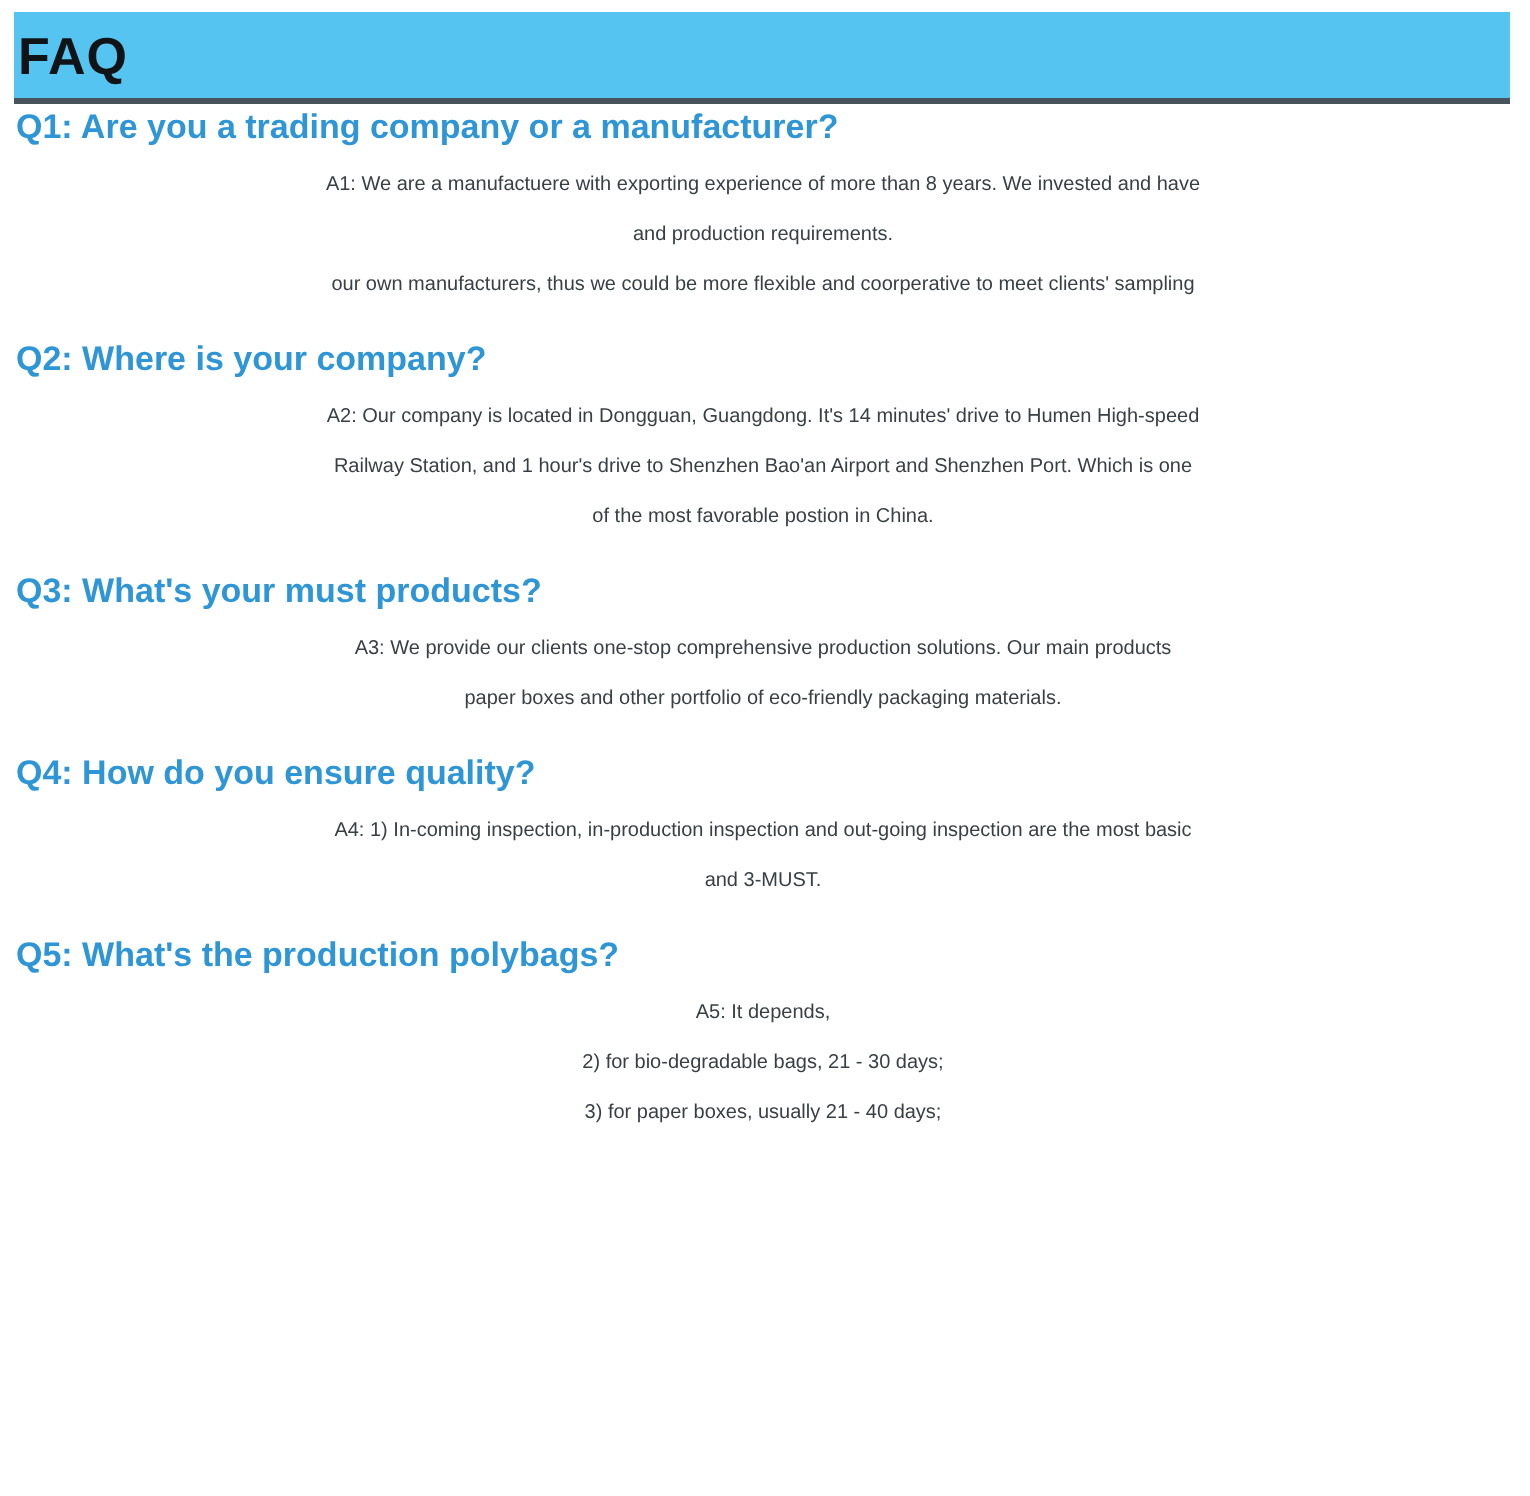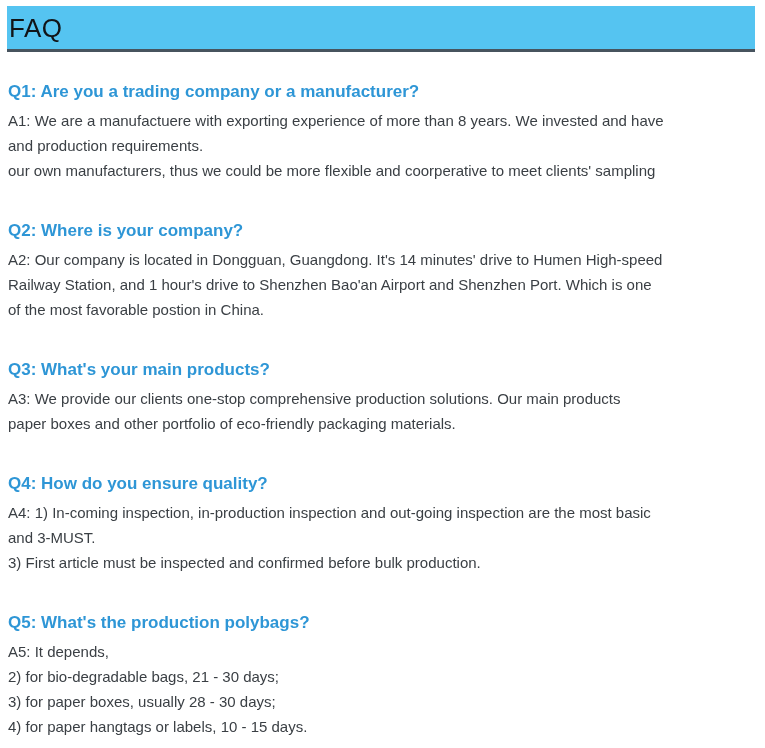--- a/index.html
+++ b/index.html
@@ -26,47 +26,48 @@
     height: 46px;
     background: var(--header-bg);
     border-bottom: 3px solid var(--header-border);
     display: flex;
     align-items: center;
   }
   .faq-header h1 {
     margin: 0;
     padding-left: 2px;
     font-size: 26px;
-    font-weight: 400;
+    font-weight: 700;
     letter-spacing: 0.5px;
     color: var(--title-color);
     line-height: 1;
   }
   .faq-list {
     padding: 0 10px 0 8px;
   }
   .faq-item {
-    margin-top: 36px;
+    margin-top: 13px;
   }
   .faq-item:first-child {
-    margin-top: 28px;
+    margin-top: 0;
   }
   .faq-question {
     margin: 0 0 4px 0;
     font-size: 17px;
     line-height: 24px;
     font-weight: 700;
     color: var(--question-color);
     white-space: nowrap;
   }
   .faq-answer-line {
-    font-size: 15px;
+    font-size: 10px;
     line-height: 25px;
     color: var(--answer-color);
     white-space: nowrap;
+    text-align: center;
   }
 </style>
 </head>
 <body>
 
 <div class="page">
   <header class="faq-header">
     <h1>FAQ</h1>
   </header>
   <main class="faq-list">
@@ -82,39 +83,37 @@
   <section class="faq-item">
     <h2 class="faq-question">Q2: Where is your company?</h2>
     <div class="faq-answer">
           <div class="faq-answer-line">A2: Our company is located in Dongguan, Guangdong. It's 14 minutes' drive to Humen High-speed</div>
           <div class="faq-answer-line">Railway Station, and 1 hour's drive to Shenzhen Bao'an Airport and Shenzhen Port. Which is one</div>
           <div class="faq-answer-line">of the most favorable postion in China.</div>
         </div>
   </section>
 
   <section class="faq-item">
-    <h2 class="faq-question">Q3: What's your main products?</h2>
+    <h2 class="faq-question">Q3: What's your must products?</h2>
     <div class="faq-answer">
           <div class="faq-answer-line">A3: We provide our clients one-stop comprehensive production solutions. Our main products</div>
           <div class="faq-answer-line">paper boxes and other portfolio of eco-friendly packaging materials.</div>
         </div>
   </section>
 
   <section class="faq-item">
     <h2 class="faq-question">Q4: How do you ensure quality?</h2>
     <div class="faq-answer">
           <div class="faq-answer-line">A4: 1) In-coming inspection, in-production inspection and out-going inspection are the most basic</div>
           <div class="faq-answer-line">and 3-MUST.</div>
-          <div class="faq-answer-line">3) First article must be inspected and confirmed before bulk production.</div>
         </div>
   </section>
 
   <section class="faq-item">
     <h2 class="faq-question">Q5: What's the production polybags?</h2>
     <div class="faq-answer">
           <div class="faq-answer-line">A5: It depends,</div>
           <div class="faq-answer-line">2) for bio-degradable bags, 21 - 30 days;</div>
-          <div class="faq-answer-line">3) for paper boxes, usually 28 - 30 days;</div>
-          <div class="faq-answer-line">4) for paper hangtags or labels, 10 - 15 days.</div>
+          <div class="faq-answer-line">3) for paper boxes, usually 21 - 40 days;</div>
         </div>
   </section>
 </main>
 </div>
 
 </body></html>

